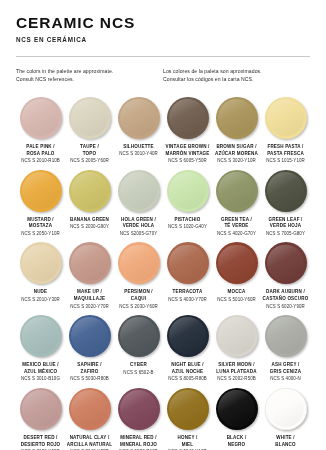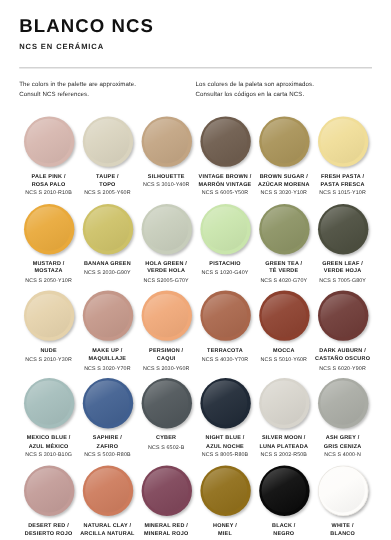--- a/index.html
+++ b/index.html
@@ -121,21 +121,21 @@
     color: #303030;
     margin-top: 0.5px;
   }
 </style>
 </head>
 <body>
 
 <div class="page">
 
   <div class="header">
-    <div class="title">BLANCO NCS</div>
+    <div class="title">CERAMIC NCS</div>
     <div class="subtitle">NCS EN CERÁMICA</div>
   </div>
 
   <div class="rule"></div>
 
   <div class="notes">
     <div class="note-col">
       <div class="note-line">The colors in the palette are approximate.</div>
       <div class="note-line">Consult NCS references.</div>
     </div>

